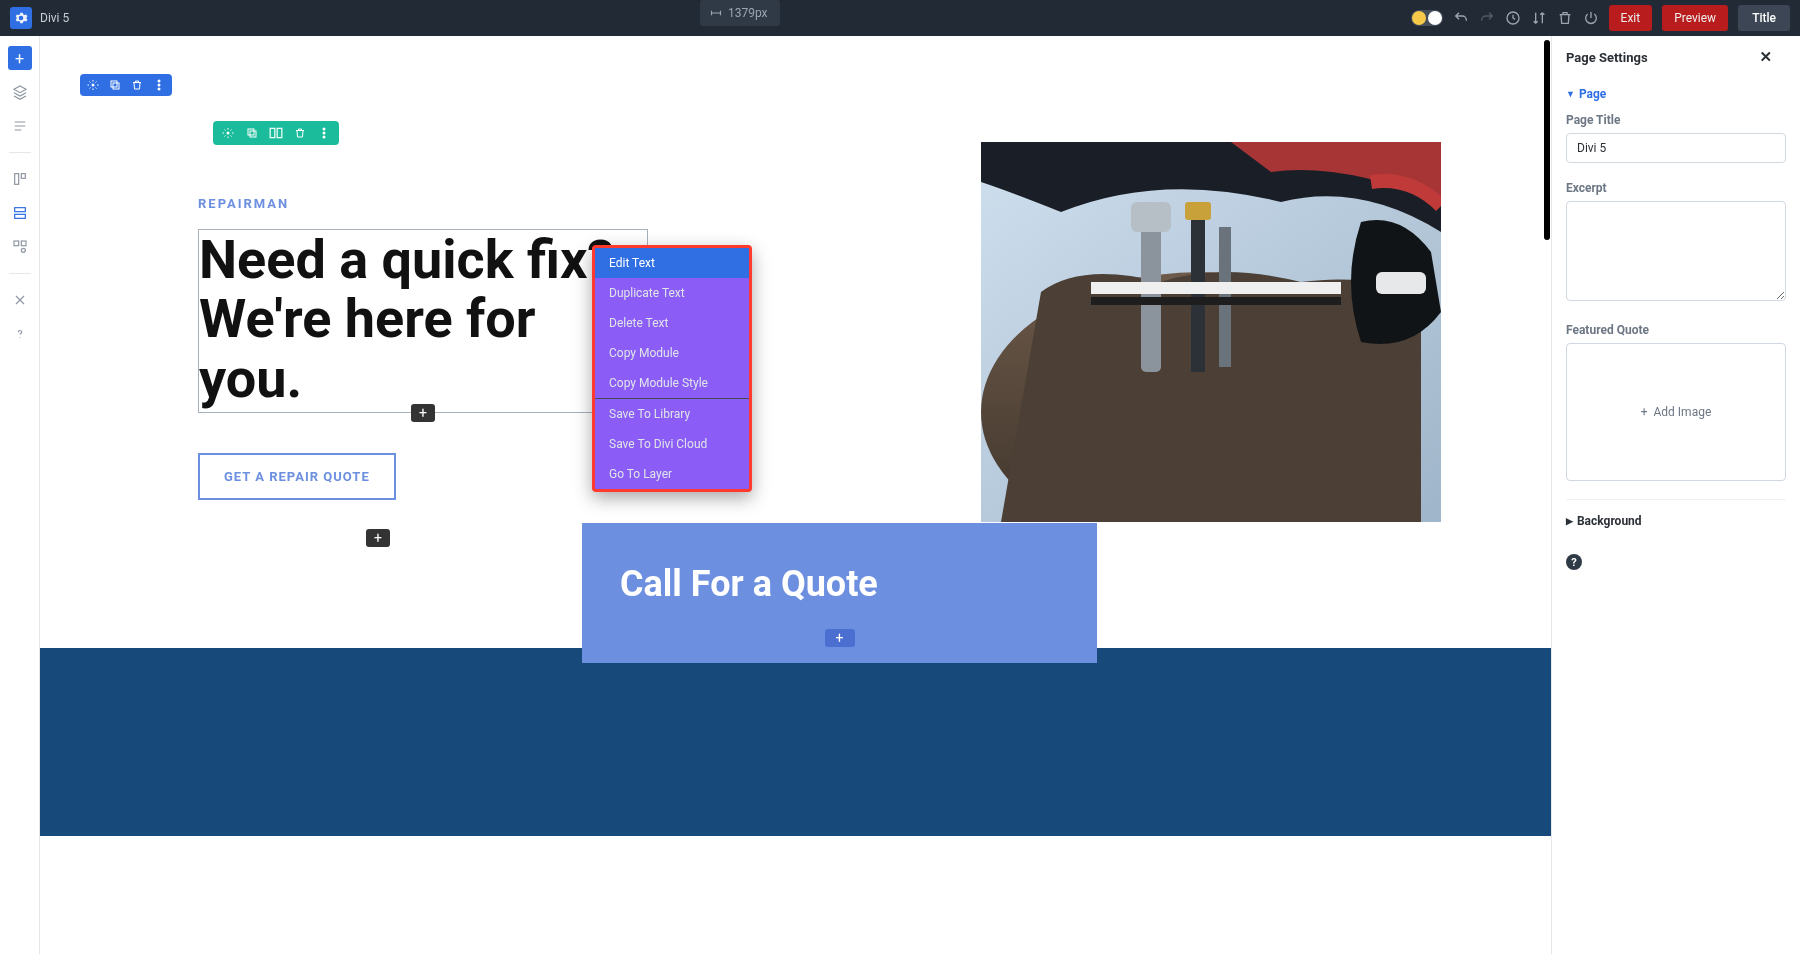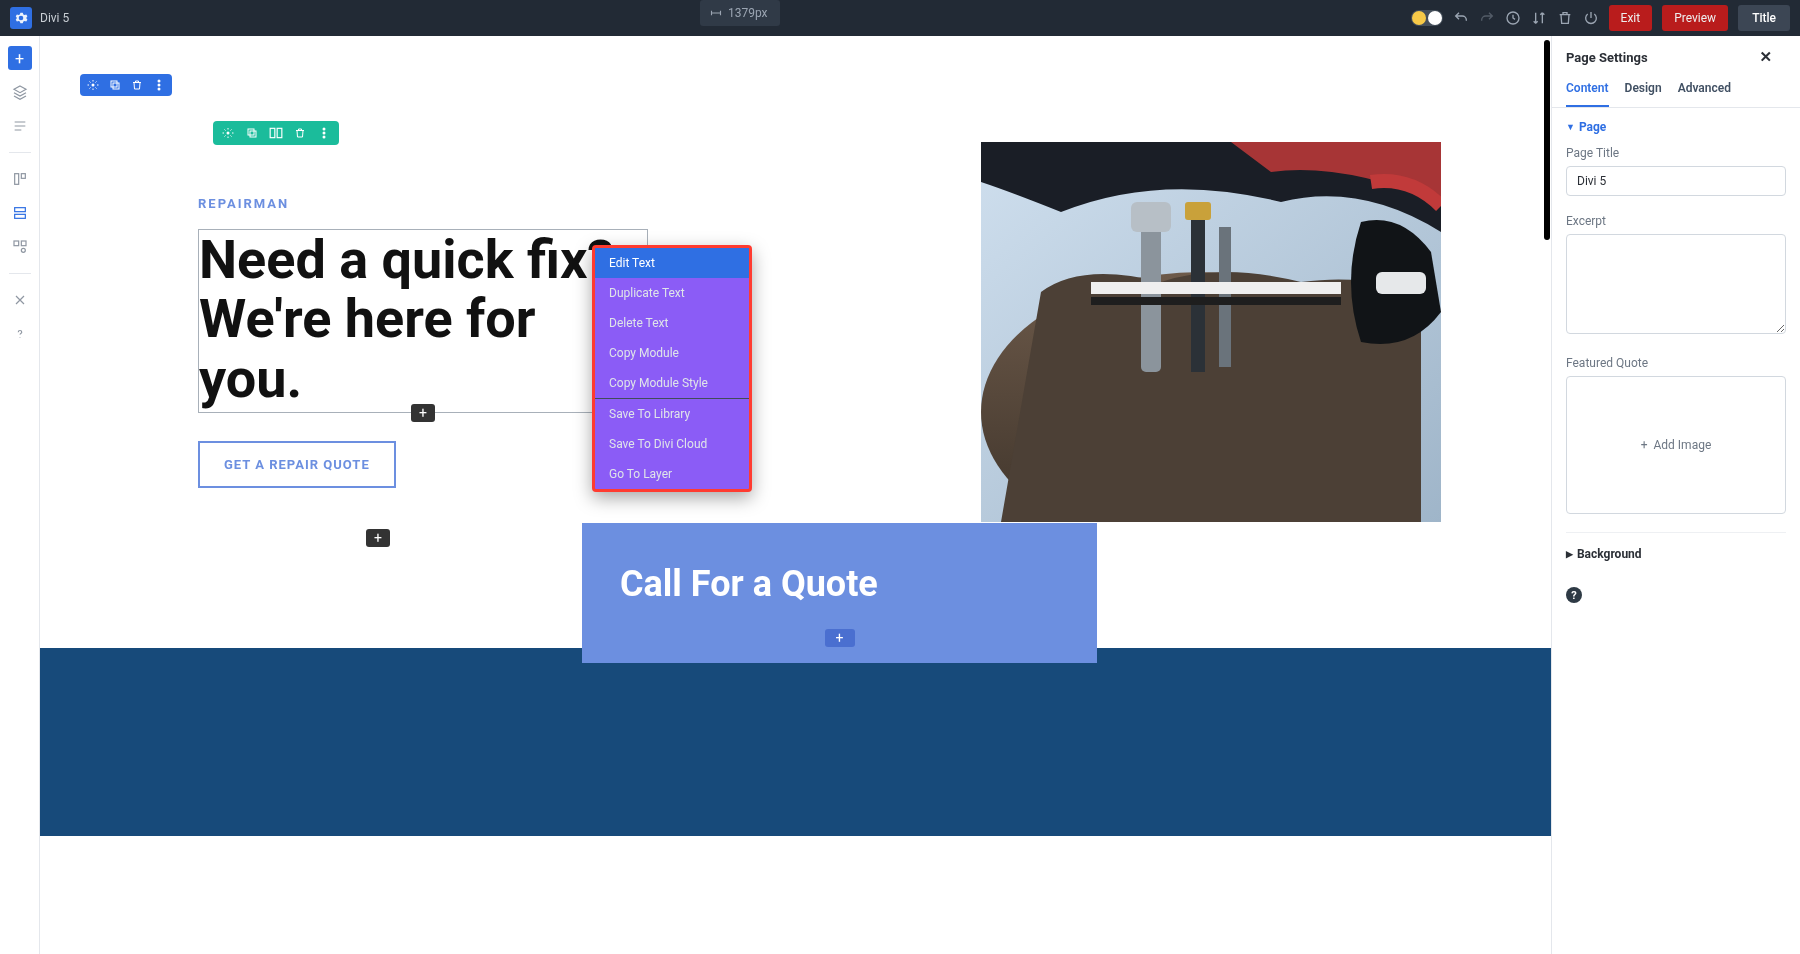--- a/index.html
+++ b/index.html
@@ -48,21 +48,21 @@
 .hero-white { position: absolute; left: 0; top: 0; right: 0; height: 612px; background: #fff; }
 .hero-darkblue { position: absolute; left: 0; top: 612px; right: 0; height: 188px; background: #174a7a; }
 .hero-image { position: absolute; right: 110px; top: 106px; width: 460px; height: 380px; background: linear-gradient(135deg, #b8cfe8 0%, #7a93a8 40%, #3d5263 100%); z-index: 1; overflow: hidden; }
 .hero-image svg { position: absolute; top: 0; left: 0; }
 
 .left-col { position: absolute; top: 160px; left: 158px; width: 450px; z-index: 5; }
 .eyebrow { color: #6c8fe0; font-size: 13px; letter-spacing: 2px; font-weight: 700; margin-bottom: 18px; }
 .headline-wrap { position: relative; border: 1px solid #a8b0b9; background: #fff; padding: 0px 4px 4px 0px; }
 .headline { font-size: 54px; font-weight: 700; line-height: 1.1; color: #111; }
 .add-after { position: absolute; bottom: -10px; left: 50%; transform: translateX(-50%); width: 24px; height: 18px; background: #333; color: #fff; display: flex; align-items: center; justify-content: center; border-radius: 3px; font-size: 14px; cursor: pointer; }
-.cta-btn { margin-top: 28px; border: 2px solid #6c8fe0; color: #6c8fe0; font-size: 13px; font-weight: 700; letter-spacing: 1px; padding: 14px 24px; display: inline-block; cursor: pointer; }
+.cta-btn { margin-top: 40px; border: 2px solid #6c8fe0; color: #6c8fe0; font-size: 13px; font-weight: 700; letter-spacing: 1px; padding: 14px 24px; display: inline-block; cursor: pointer; }
 .add-row-btn { position: absolute; top: 493px; left: 326px; width: 24px; height: 18px; background: #333; color: #fff; display: flex; align-items: center; justify-content: center; border-radius: 3px; font-size: 14px; cursor: pointer; z-index: 6; }
 
 .quote-card { position: absolute; top: 487px; left: 542px; width: 515px; background: #6c8fe0; color: #fff; padding: 40px 38px 44px 38px; z-index: 4; }
 .quote-title { font-size: 36px; font-weight: 700; margin-bottom: 14px; }
 .quote-phone { color: #274a8f; font-size: 22px; font-weight: 700; margin-bottom: 26px; }
 .quote-list { list-style: disc; padding-left: 18px; font-size: 16px; line-height: 1.6; }
 .quote-add { position: absolute; top: 106px; left: 50%; transform: translateX(-50%); width: 30px; height: 18px; background: #4a6fd0; display: flex; align-items: center; justify-content: center; border-radius: 3px; font-size: 14px; cursor: pointer; }
 
 
 .ctx-menu { position: absolute; top: 209px; left: 552px; width: 160px; background: #8b5cf6; border-radius: 4px; z-index: 100; padding: 0; border: 3px solid #ff3b30; box-shadow: 0 6px 18px rgba(0,0,0,0.35); }
@@ -74,21 +74,21 @@
 .rightpanel { position: absolute; top: 36px; right: 0; width: 249px; bottom: 0; background: #fff; border-left: 1px solid #e4e7ec; display: flex; flex-direction: column; }
 .rp-header { display: flex; align-items: center; justify-content: space-between; padding: 14px 28px 10px 14px; }
 .rp-title { font-size: 13px; font-weight: 700; color: #2b2f36; }
 .rp-close { font-size: 15px; color: #2b2f36; cursor: pointer; font-weight: 700; line-height: 1; }
 .rp-tabs { display: flex; border-bottom: 1px solid #e4e7ec; padding: 0 14px; gap: 16px; }
 .rp-tab { font-size: 12px; font-weight: 600; color: #415063; padding: 6px 0 10px 0; cursor: pointer; border-bottom: 2px solid transparent; }
 .rp-tab.active { color: #2f6fe3; border-bottom: 2px solid #2f6fe3; }
 .rp-body { padding: 12px 14px; flex: 1; overflow: auto; }
 .rp-group-header { color: #2f6fe3; font-size: 12px; font-weight: 700; margin-bottom: 12px; display: flex; align-items: center; gap: 4px; cursor: pointer; }
 .rp-group-header .caret { font-size: 9px; }
-.rp-label { font-size: 12px; color: #6d7784; font-weight: 400; margin-bottom: 6px; margin-top: 4px; }
+.rp-label { font-size: 12px; color: #6d7784; font-weight: 700; margin-bottom: 6px; margin-top: 4px; }
 .rp-input { width: 100%; border: 1px solid #d2d8df; border-radius: 4px; padding: 7px 10px; font-size: 12px; color: #2b2f36; }
 .rp-textarea { width: 100%; height: 100px; border: 1px solid #d2d8df; border-radius: 4px; resize: vertical; font-size: 12px; padding: 8px; }
 .rp-imgbox { width: 100%; height: 138px; border: 1px solid #d2d8df; border-radius: 4px; display: flex; align-items: center; justify-content: center; gap: 6px; color: #6d7784; font-size: 12px; cursor: pointer; }
 .rp-group-collapsed { color: #2b2f36; font-size: 12px; font-weight: 700; padding: 14px 0; border-top: 1px solid #eef0f3; display: flex; align-items: center; gap: 4px; cursor: pointer; }
 .rp-help { width: 16px; height: 16px; border-radius: 50%; background: #2e3a45; color: #fff; display: flex; align-items: center; justify-content: center; font-size: 11px; font-weight: 700; margin-top: 12px; cursor: pointer; }
 
 svg { display: block; }
 </style>
 </head>
 <body>
@@ -335,25 +335,20 @@
   </div>
 </div>
 
 <div class="canvas-scroll-indicator"></div>
 
 <div class="rightpanel">
   <div class="rp-header">
     <div class="rp-title">Page Settings</div>
     <div class="rp-close">✕</div>
   </div>
-  <div class="rp-tabs">
-    <div class="rp-tab active">Content</div>
-    <div class="rp-tab">Design</div>
-    <div class="rp-tab">Advanced</div>
-  </div>
   <div class="rp-body">
     <div class="rp-group-header">
       <span class="caret">▼</span>
       <span>Page</span>
     </div>
     <div class="rp-label">Page Title</div>
     <input class="rp-input" value="Divi 5" style="">
     <div style="height:14px"></div>
     <div class="rp-label">Excerpt</div>
     <textarea class="rp-textarea" style=""></textarea>

